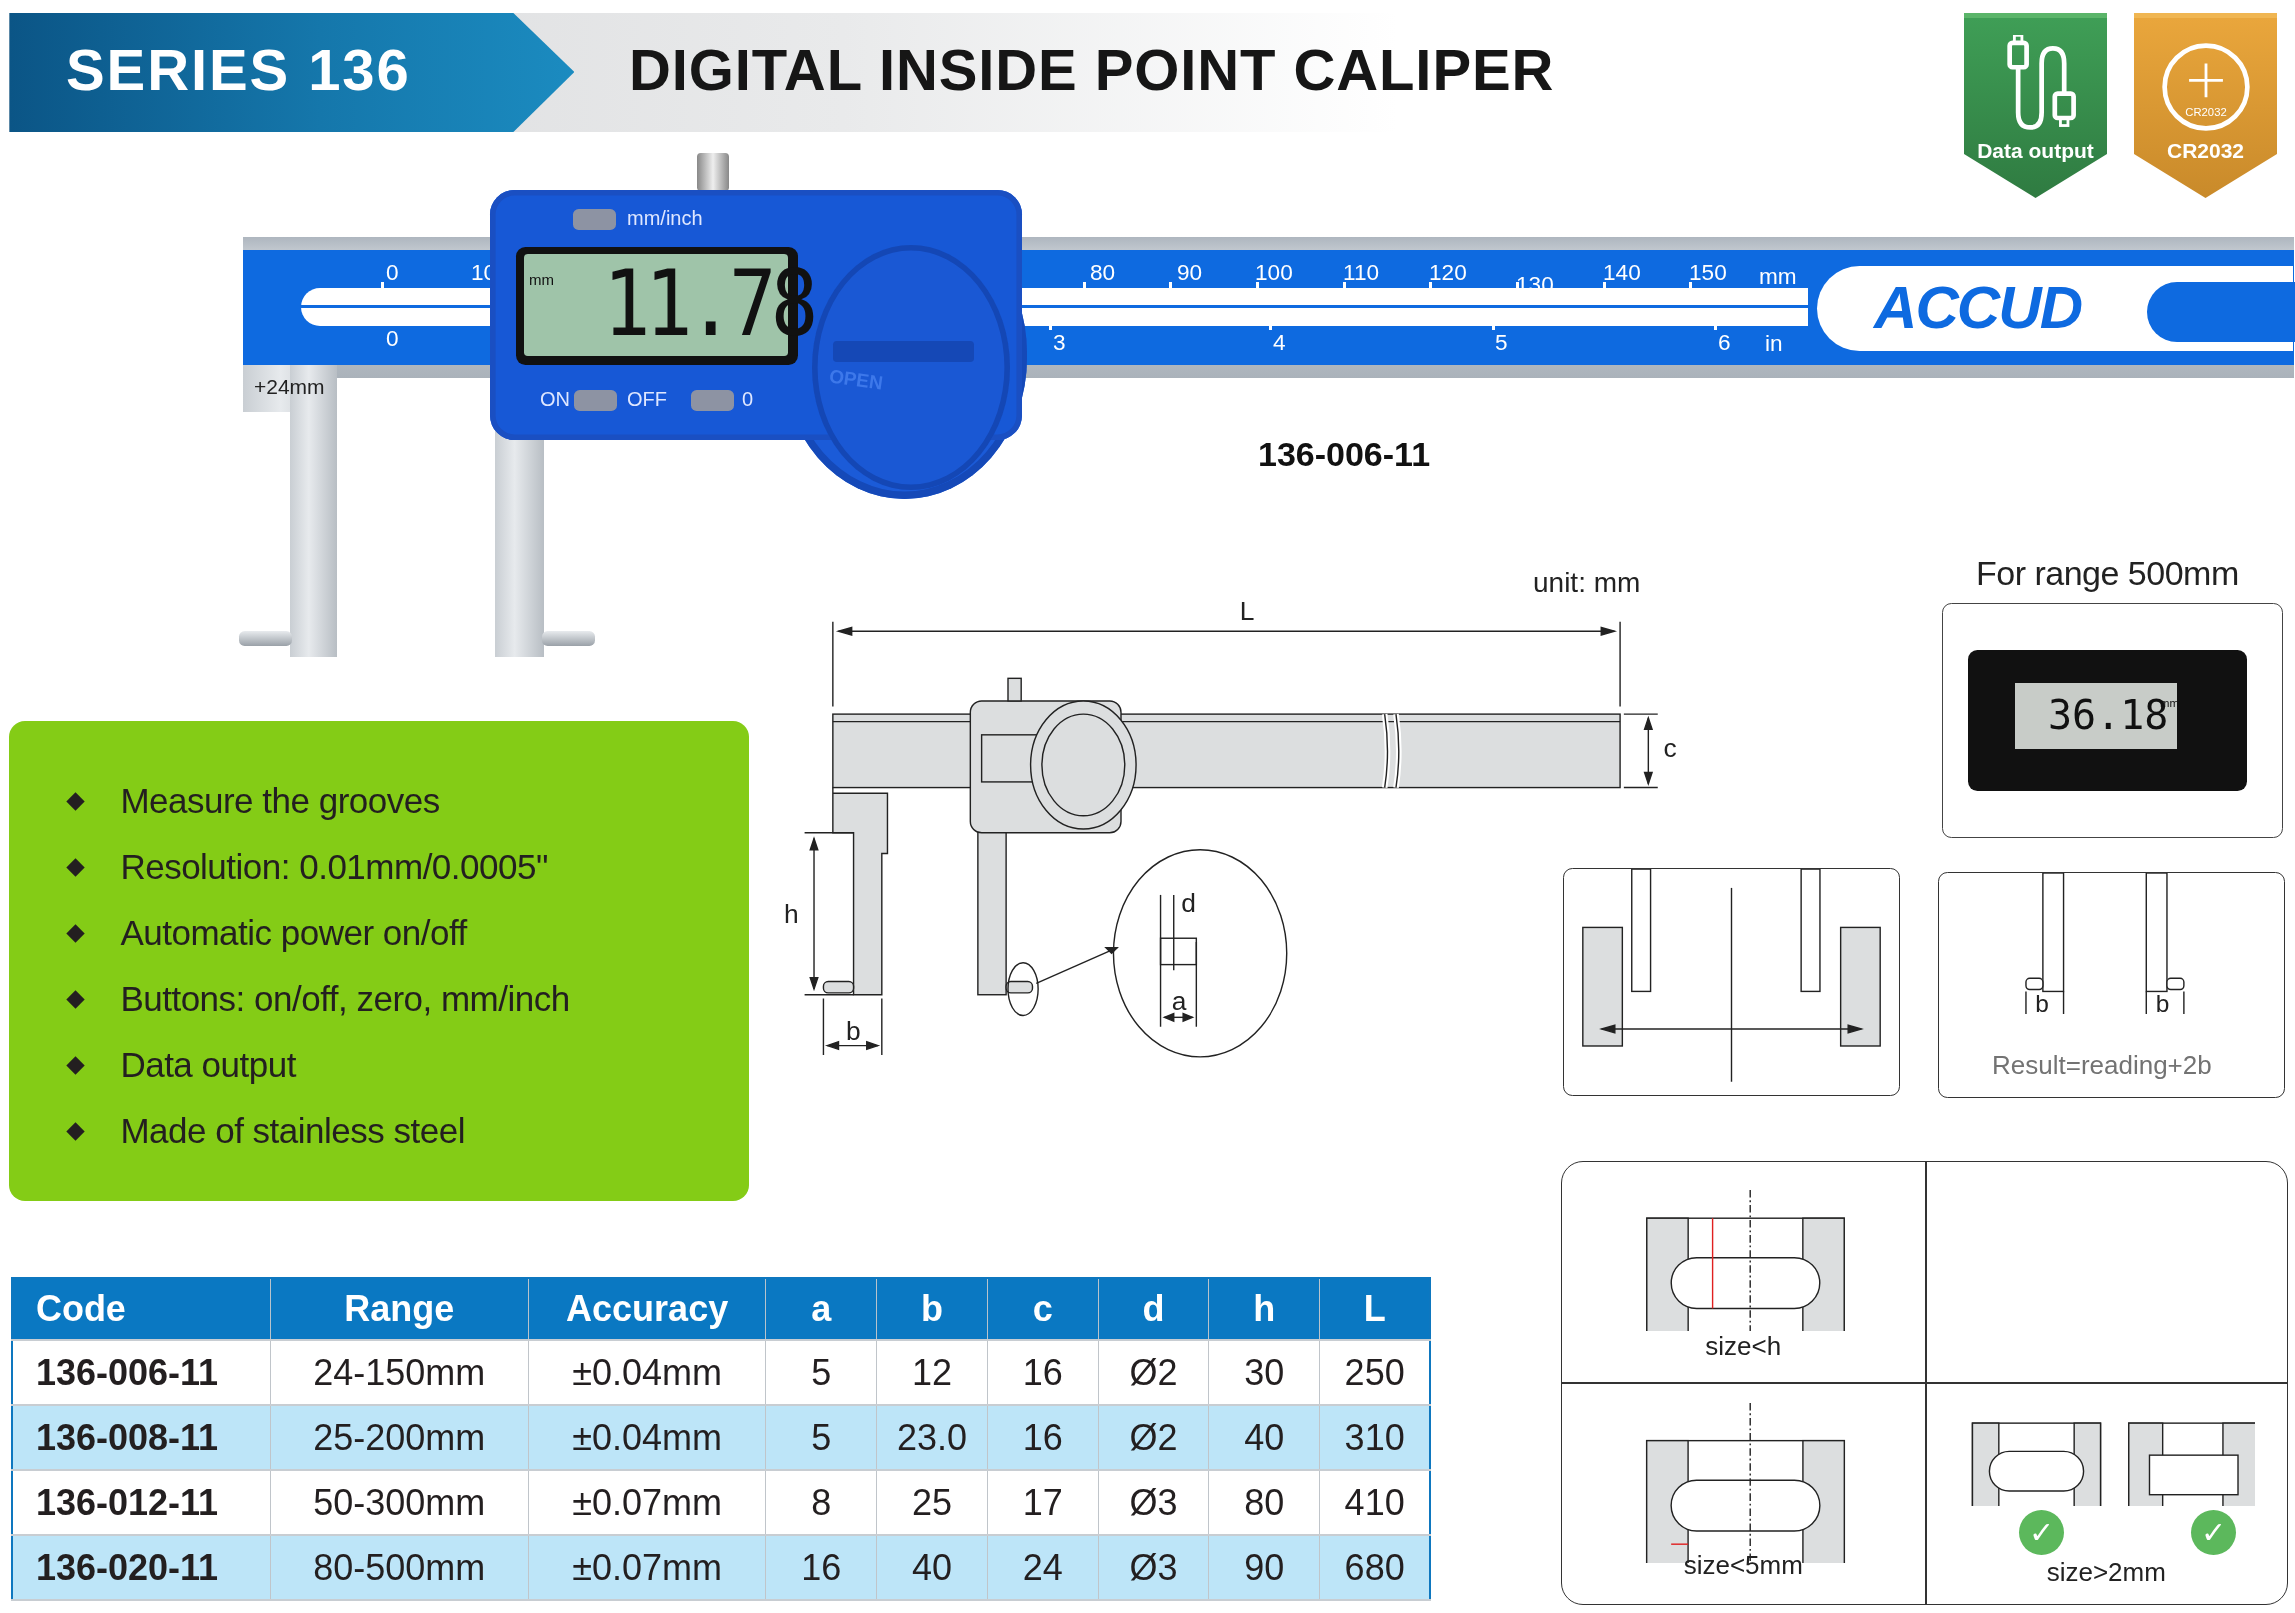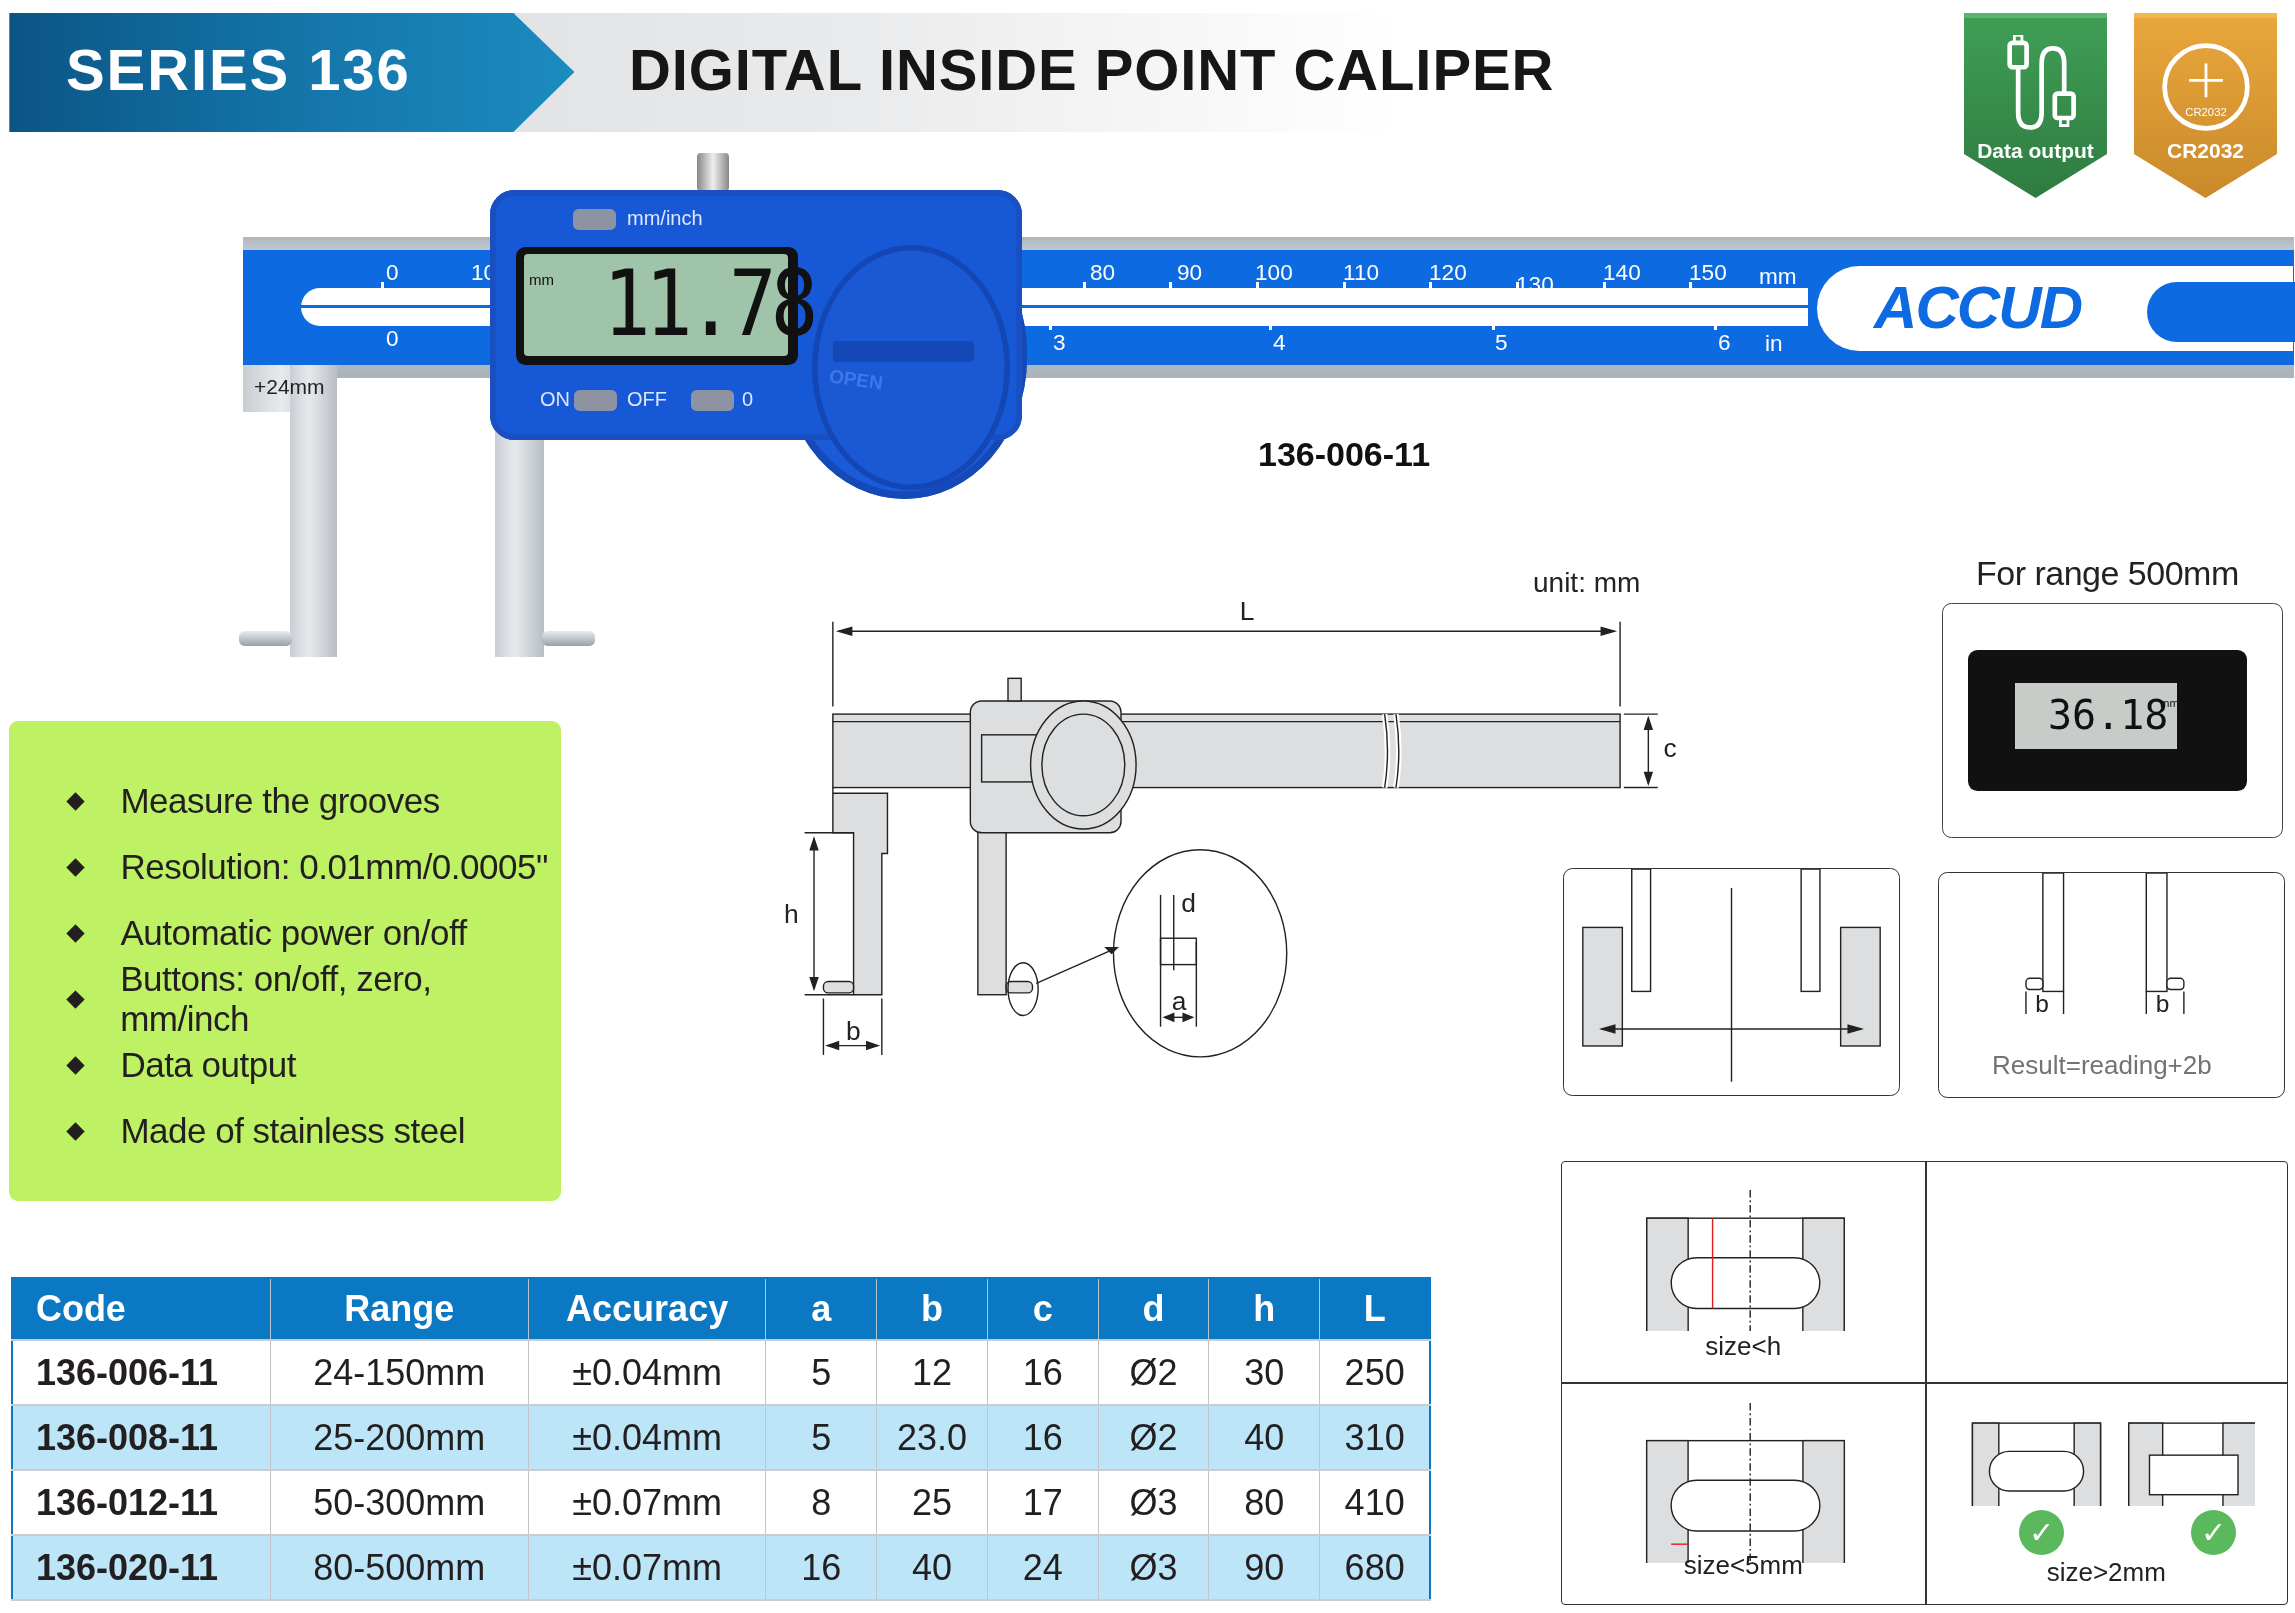--- a/index.html
+++ b/index.html
@@ -48,38 +48,38 @@
   .lcd-unit { left: 529px; top: 271px; font-size: 15px; color: #111; }
   .lcd-read { left: 603px; top: 258px; font-family: "DejaVu Sans Mono", monospace; font-size: 79px; color: #111; letter-spacing: -5.6px; transform: scaleY(1.15); }
   .btn-ctrl { background: #8d93a3; border-radius: 5.6px; width: 43px; height: 21px; }
   .head-lbl { font-size: 20px; color: #dfe7ff; }
   .open-text { left: 829px; top: 369px; font-size: 19px; color: #3d78ea; font-weight: bold; transform: rotate(8deg); }
   .knob { left: 697px; top: 153px; width: 32px; height: 38px; background: linear-gradient(90deg,#888,#eee,#888); border-radius: 3.8px; }
 
   .model { left: 1258px; top: 435px; font-size: 34px; font-weight: bold; color: #111; }
 
   
-  .features { left: 9.4px; top: 721px; width: 552px; height: 480px; background: #bef264; border-radius: 9px; }
+  .features { left: 9.4px; top: 721px; width: 740px; height: 480px; background: #84cc16; border-radius: 16px; }
   .feat-list { position: absolute; left: 47px; top: 47px; list-style: none; }
   .feat-item { font-size: 35px; color: #231f20; height: 66px; display: flex; align-items: center; letter-spacing: -0.5px; }
   .feat-bullet { display: inline-block; width: 13px; height: 13px; background: #231f20; transform: rotate(45deg); margin-right: 38px; margin-left: 13px; }
 
   
   .unit-label { left: 1533px; top: 567px; font-size: 28px; color: #222; }
 
   .range-label { left: 1976px; top: 554px; font-size: 34px; color: #222; letter-spacing: -0.5px; }
   .range-box { left: 1942px; top: 603px; width: 341px; height: 235px; border: 1.9px solid #444; border-radius: 9.4px; background: #fff; }
   .blk-body { left: 1968px; top: 650px; width: 279px; height: 141px; background: #111; border-radius: 9.4px; }
   .blk-lcd { left: 2015px; top: 683px; width: 162px; height: 66px; background: #c8ccc8; }
   .blk-read { left: 2048px; top: 692px; font-family: "DejaVu Sans Mono", monospace; font-size: 40px; color: #111; }
 
   .diag-box { border: 1.9px solid #333; border-radius: 9.4px; background: #fff; }
   .result-lbl { font-size: 26px; color: #737373; }
 
-  .grid-box { left: 1561px; top: 1161px; width: 727px; height: 444px; border: 1.9px solid #333; border-radius: 4px; background: #fff; overflow: hidden; }
+  .grid-box { left: 1561px; top: 1161px; width: 727px; height: 444px; border: 1.9px solid #333; border-radius: 22px; background: #fff; overflow: hidden; }
   .grid-cell { position: absolute; width: 50%; height: 50%; }
   .grid-cell-label { position: absolute; left: 0; right: 0; text-align: center; font-size: 26px; color: #222; }
   .check { position: absolute; width: 45px; height: 45px; background: #5cb85c; border-radius: 50%; color: #fff; font-size: 30px; text-align: center; line-height: 45px; }
 
   
   .spec-table { left: 11.3px; top: 1277px; width: 1420px; border-collapse: collapse; border: 2.8px solid #0e77bf; }
   .spec-table th { background: #0a78c2; color: #fff; font-size: 36px; font-weight: bold; height: 62px; border-right: 1.9px solid #b8c3cc; border-bottom: 2.8px solid #c8cdd2; }
   .spec-table th:first-child { text-align: left; padding-left: 22.6px; }
   .spec-table td { font-size: 36px; color: #231f20; text-align: center; height: 65px; border-right: 1.9px solid #c0c5ca; border-bottom: 2.8px solid #c8cdd2; }
   .spec-table td:first-child { font-weight: bold; text-align: left; padding-left: 22.6px; }

